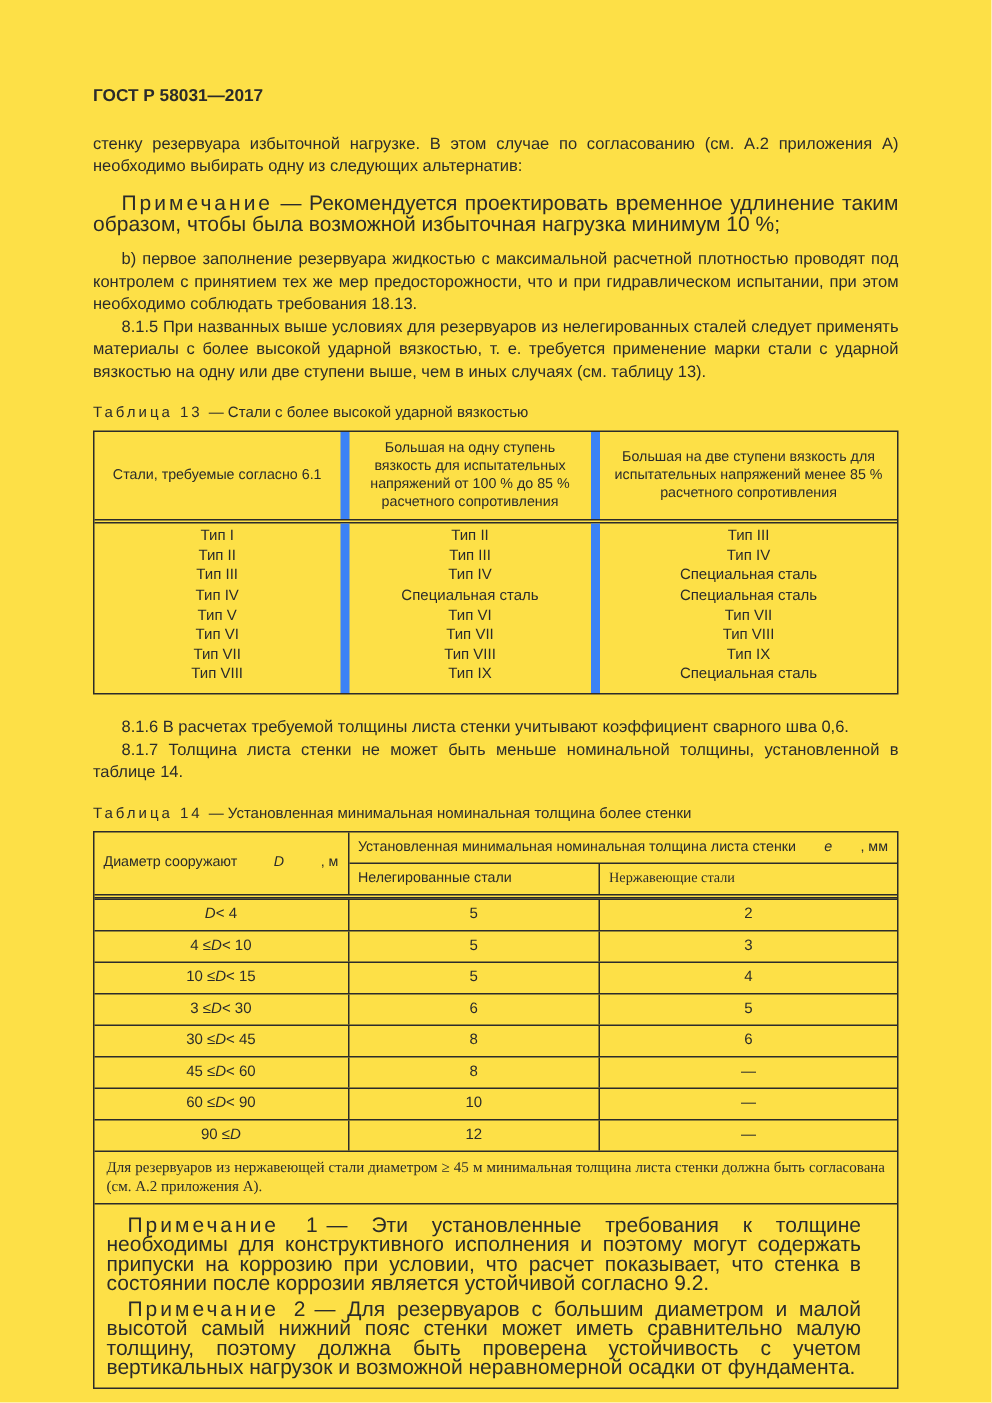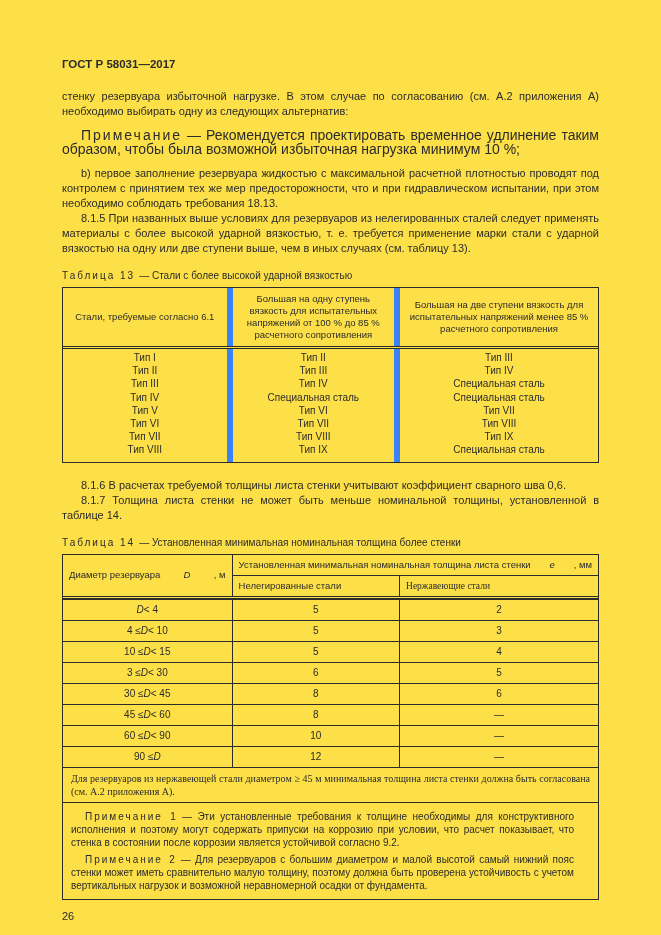--- a/index.html
+++ b/index.html
@@ -57,21 +57,21 @@
   .t14-row:first-of-type{border-top:none;}
   .t14-row .cell{
     display:flex;align-items:center;justify-content:center;
     font-size:10px;height:20px;box-sizing:border-box;
   }
   .t14-row .cell.b{border-right:1px solid #2b2b2b;}
   .t14-footnote{
     border-top:1px solid #2b2b2b;padding:4px 8px;font-size:10px;line-height:13px;text-align:justify;font-family:Liberation Serif, serif;
   }
   .t14-notes{border-top:1px solid #2b2b2b;padding:3px 8px 7px 8px;}
-  .tnote{margin:4px 16px 0 0;font-size:10px;line-height:13px;text-align:justify;text-indent:14px;}
+  .tnote{margin:4px 16px 0 0;font-size:14px;line-height:13px;text-align:justify;text-indent:14px;}
   .tnote .spaced{margin-right:4px;}
 
   .page-num{margin-top:9px;font-size:11px;}
 </style>
 </head>
 <body>
 
 <div class="page">
 
   <div class="doc-header">ГОСТ Р 58031—2017</div>
@@ -126,21 +126,21 @@
   </div>
 
   <p class="body-p mt">8.1.6 В расчетах требуемой толщины листа стенки учитывают коэффициент сварного шва 0,6.</p>
   <p class="body-p">8.1.7 Толщина листа стенки не может быть меньше номинальной толщины, установленной в таблице 14.</p>
 
   <div class="tbl-caption"><span class="spaced">Таблица 14</span><span>— Установленная минимальная номинальная толщина более стенки</span></div>
 
   <div class="t14">
     <div class="t14-head grid3">
       <div class="hcell diam">
-          <span>Диаметр резервуара </span>
+          <span>Диаметр сооружают </span>
           <span class="var">D</span>
           <span>, м</span>
         </div>
       <div class="hcell group">
           <span>Установленная минимальная номинальная толщина листа стенки </span>
           <span class="var">e</span>
           <span>, мм</span>
         </div>
       <div class="hcell sub1">Нелегированные стали</div>
       <div class="hcell sub2">Нержавеющие стали</div>

